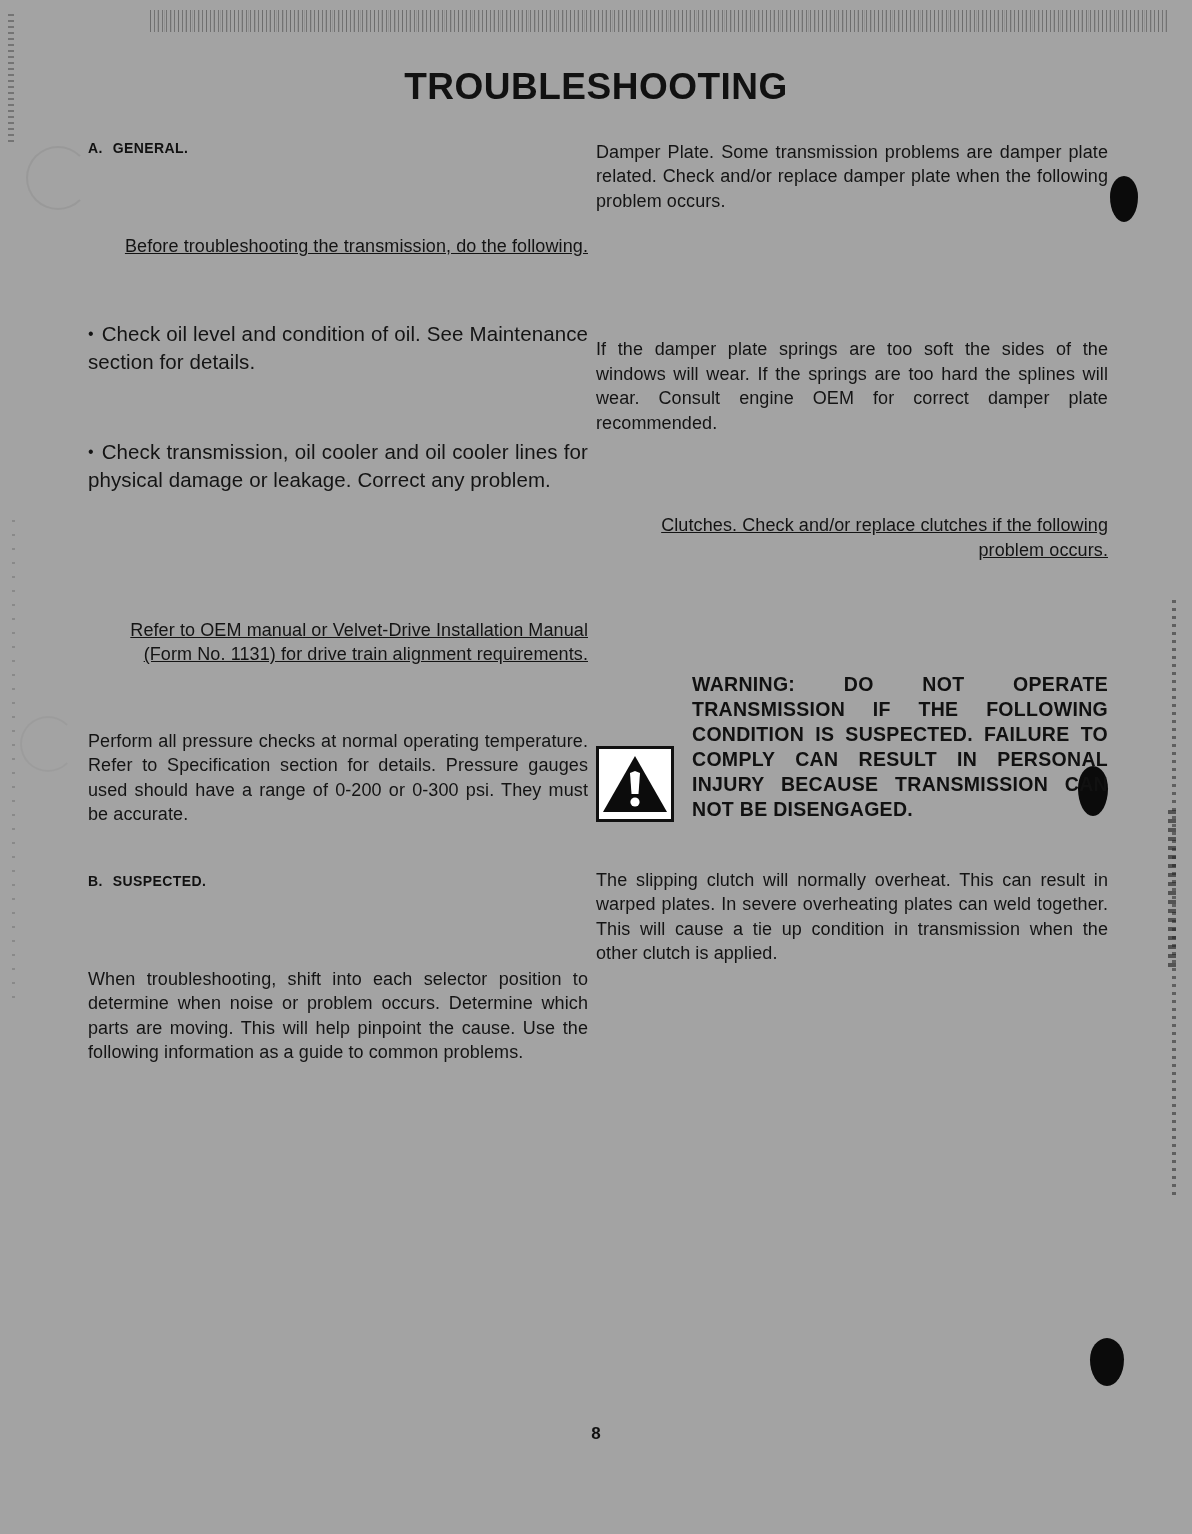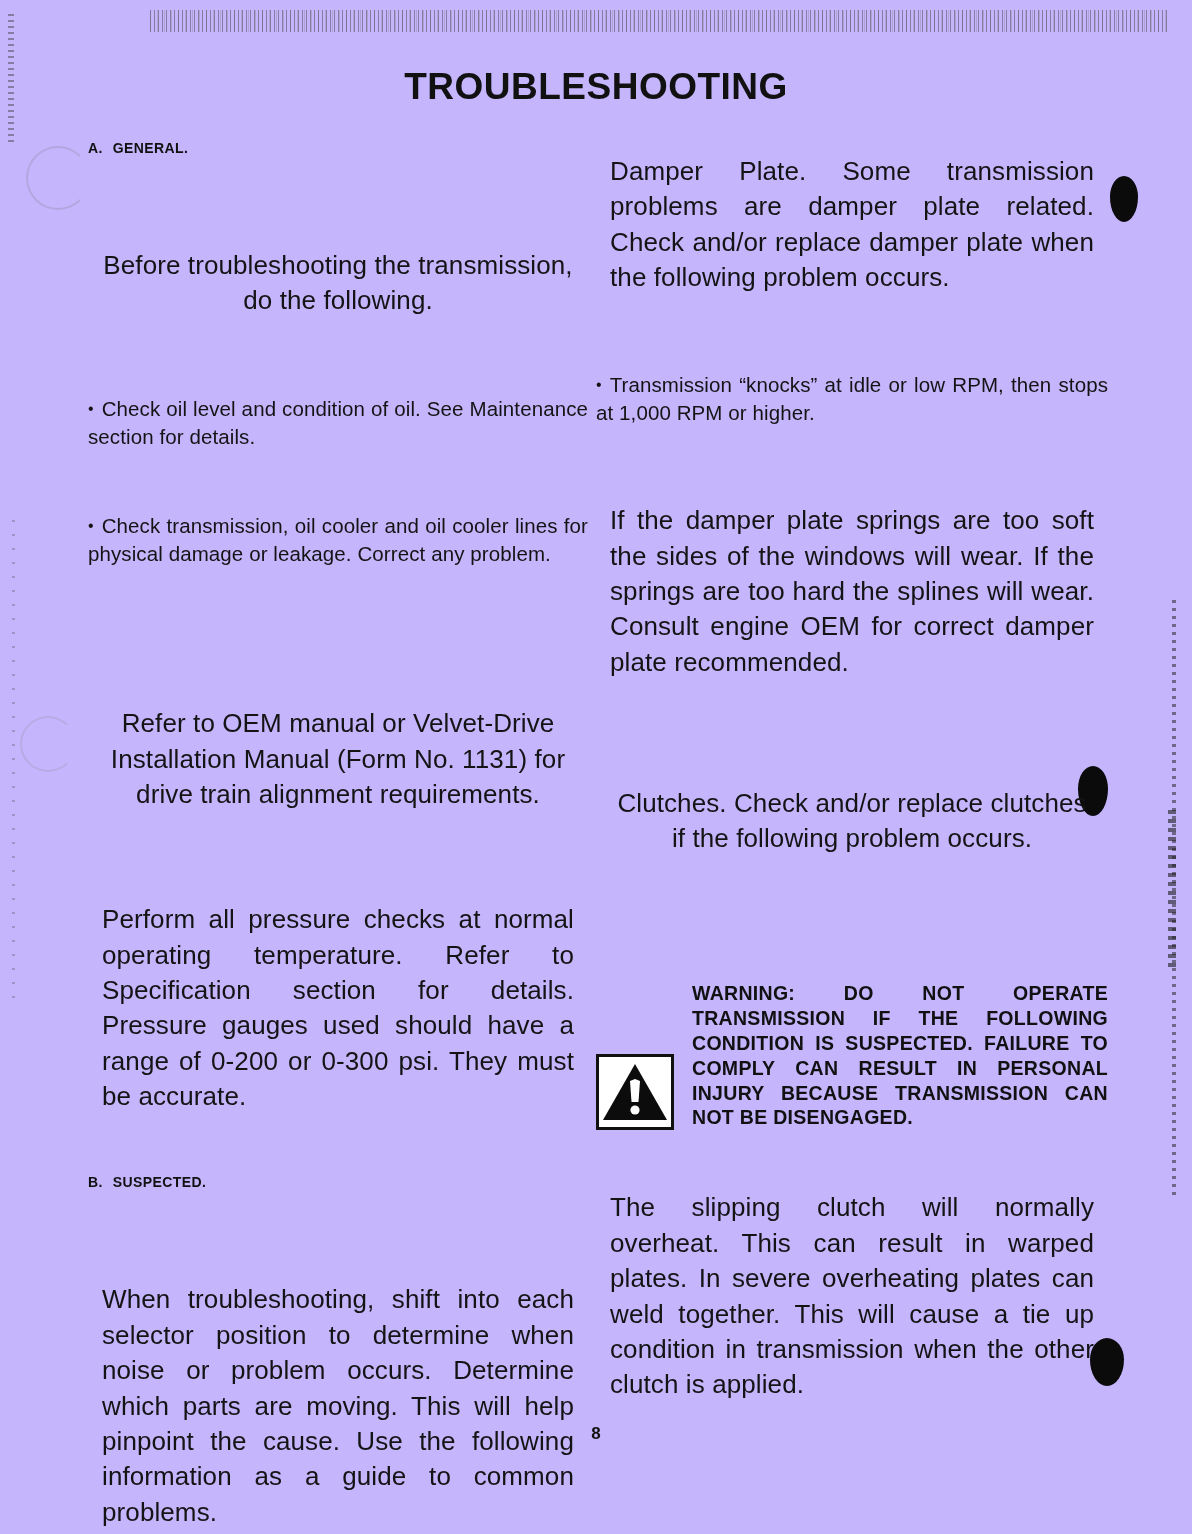--- a/index.html
+++ b/index.html
@@ -7,21 +7,21 @@
     padding: 0;
     background: #ffffff;
   }
   body {
     font-family: "Liberation Sans", sans-serif;
   }
   #page {
     position: relative;
     width: 1192px;
     height: 1534px;
-    background: #c4b5fd;
+    background: #a3a3a3;
     overflow: hidden;
   }
 
   
   .scan-noise-top {
     position: absolute;
     left: 150px;
     top: 10px;
     width: 1020px;
     height: 22px;
@@ -117,28 +117,28 @@
 
   .section-head {
     font-size: 14px;
     font-weight: bold;
     color: #111;
     letter-spacing: 0.4px;
   }
   .section-head .letter { margin-right: 10px; }
 
   p.body {
-    font-size: 26px;
+    font-size: 18px;
     line-height: 1.36;
     color: #141414;
-    margin: 14px;
+    margin: 0;
     text-align: justify;
     letter-spacing: 0.1px;
   }
-  p.body.ragged { text-align: center; }
+  p.body.ragged { text-align: right; text-decoration: underline; }
 
   .bullet-item {
     display: block;
     font-size: 20.5px;
     line-height: 1.36;
     color: #141414;
     text-align: justify;
     letter-spacing: 0.1px;
   }
   .bullet-item .dot {
@@ -250,23 +250,20 @@
 
     <p class="body">When troubleshooting, shift into each selector position to determine when noise or problem occurs. Determine which parts are moving. This will help pinpoint the cause. Use the following information as a guide to common problems.</p>
   </div>
 
   <div class="column" id="col-right">
 
     <p class="body">Damper Plate. Some transmission problems are damper plate related. Check and/or replace damper plate when the following problem occurs.</p>
 
     <div class="gap-lg"></div>
 
-    <div class="bullet-item">
-      <span class="dot">•</span><span>Transmission “knocks” at idle or low RPM, then stops at 1,000 RPM or higher.</span>
-    </div>
 
     <div class="gap-lg"></div>
 
     <p class="body">If the damper plate springs are too soft the sides of the windows will wear. If the springs are too hard the splines will wear. Consult engine OEM for correct damper plate recommended.</p>
 
     <div class="gap-xl"></div>
 
     <p class="body ragged">Clutches. Check and/or replace clutches if the following problem occurs.</p>
 
     <div class="gap-lg"></div>

